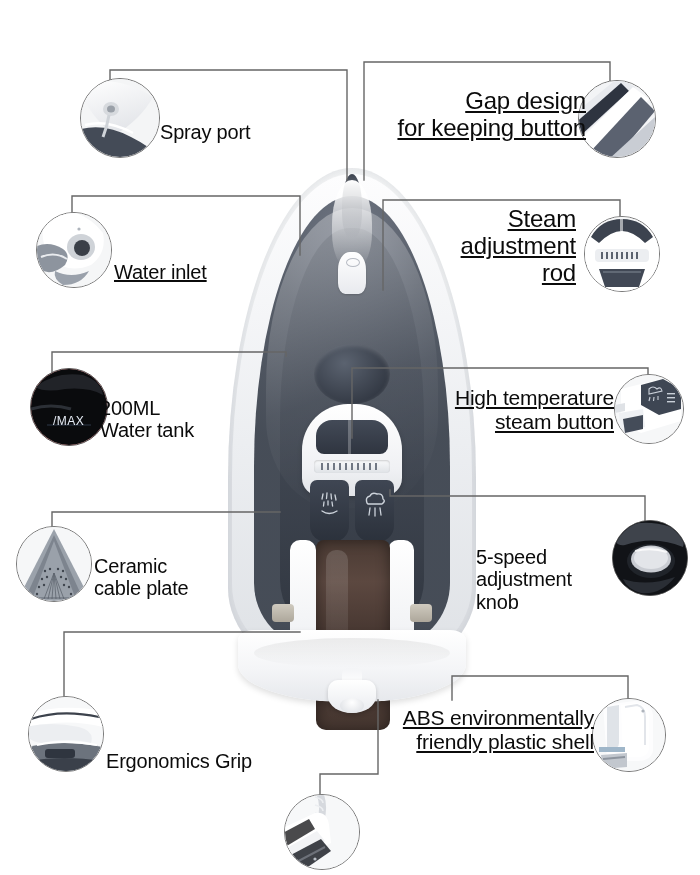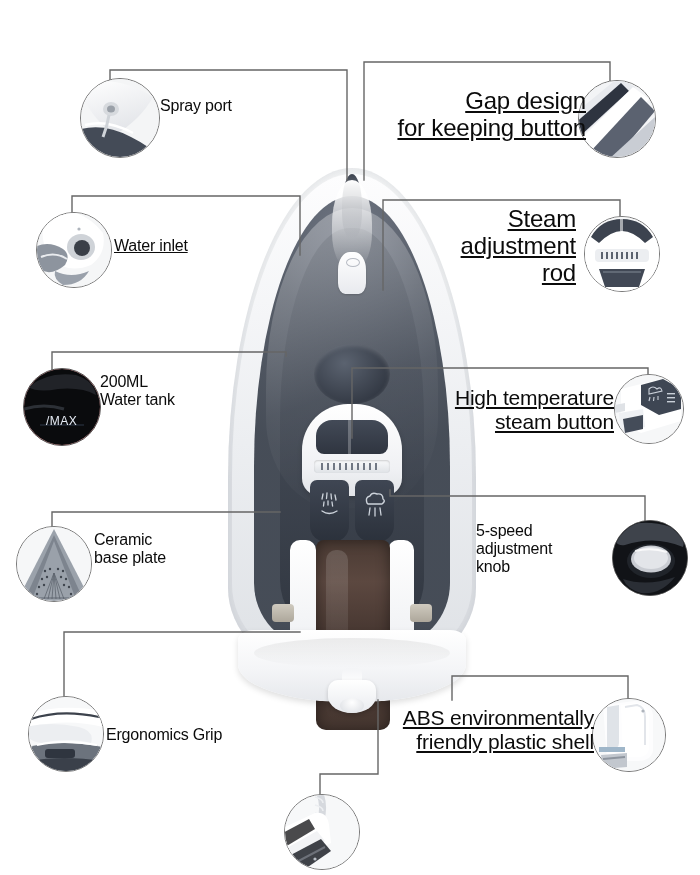--- a/index.html
+++ b/index.html
@@ -27,21 +27,21 @@
   .bubble.nobord{border:1px solid #555;}
 
   
   .label{
     position:absolute;z-index:4;
     line-height:1.12;
     color:#0b0b0b;
     white-space:pre-line;
     letter-spacing:-0.2px;
   }
-  .lbl-lg{font-size:16px;}
+  .lbl-lg{font-size:20px;margin-top:24px;}
   .lbl-md{font-size:24px;}
   .lbl-sm{font-size:21px;}
   .ta-r{text-align:right;text-decoration:underline;}
   .ta-l{text-align:left;}
 
   
   #iron{position:absolute;left:228px;top:168px;width:248px;height:545px;z-index:1;}
 
   
   .shell{
@@ -365,21 +365,21 @@
           <rect x="51" y="35" width="2" height="7"></rect>
       </g>
       <path d="M14,52 L60,52 L54,70 L20,70 Z" fill="#414855"></path>
       <path d="M18,55 L56,55" stroke="#6d7480" stroke-width="1.5"></path>
     </svg>
   </div>
   <div class="label lbl-md ta-r" style="left:400px;top:206px;width:176px;">Steam
 adjustment
 rod</div>
 
-  <div class="bubble nobord" style="left:23px;top:368px;width:76px;height:76px;background:#fca5a5;">
+  <div class="bubble nobord" style="left:30px;top:368px;width:76px;height:76px;background:#fca5a5;">
     <svg class="bw" viewBox="0 0 76 76">
       <rect width="76" height="76" fill="#0a0b0d"></rect>
       <path d="M4,18 Q24,2 52,6 Q70,12 72,26 Q58,18 34,20 Q14,24 4,18 Z" fill="#23262b" opacity=".9"></path>
       <path d="M0,40 Q20,34 40,40" stroke="#2c3036" stroke-width="3" fill="none"></path>
       <path d="M16,56 L60,56" stroke="#3c4b63" stroke-width="1" opacity=".7"></path>
       <text x="22" y="56" font-family="Liberation Sans, sans-serif" font-size="12" fill="#e6ecf5" letter-spacing="0.5">/MAX</text>
     </svg>
   </div>
   <div class="label lbl-lg ta-l" style="left:100px;top:373px;">200ML
 Water tank</div>
@@ -434,21 +434,21 @@
         <line x1="37" y1="46" x2="31" y2="72"></line>
           <line x1="37" y1="46" x2="35" y2="72"></line>
         <line x1="37" y1="46" x2="39" y2="72"></line>
           <line x1="37" y1="46" x2="43" y2="72"></line>
         <line x1="37" y1="46" x2="27" y2="72"></line>
           <line x1="37" y1="46" x2="47" y2="72"></line>
       </g>
     </svg>
   </div>
   <div class="label lbl-lg ta-l" style="left:94px;top:531px;">Ceramic
-base plate</div>
+cable plate</div>
 
   <div class="bubble nobord" style="left:612px;top:520px;width:74px;height:74px;background:#14161a;">
     <svg class="bw" viewBox="0 0 74 74">
       <rect width="74" height="74" fill="#111317"></rect>
       <path d="M0,10 Q26,-4 58,6 Q74,14 70,26 Q42,14 12,24 Q0,26 0,10 Z" fill="#3e434b"></path>
       <ellipse cx="38" cy="40" rx="24" ry="17" fill="#20242a"></ellipse>
       <ellipse cx="38" cy="38" rx="20" ry="13.5" fill="#c9ccd2"></ellipse>
       <ellipse cx="38" cy="37" rx="17" ry="11" fill="#e3e5e9"></ellipse>
       <path d="M22,30 Q38,26 54,31" stroke="#ffffff" stroke-width="2" fill="none" opacity=".8"></path>
       <path d="M10,58 Q34,66 62,56 Q48,74 28,72 Q14,68 10,58 Z" fill="#2a2e35"></path>

